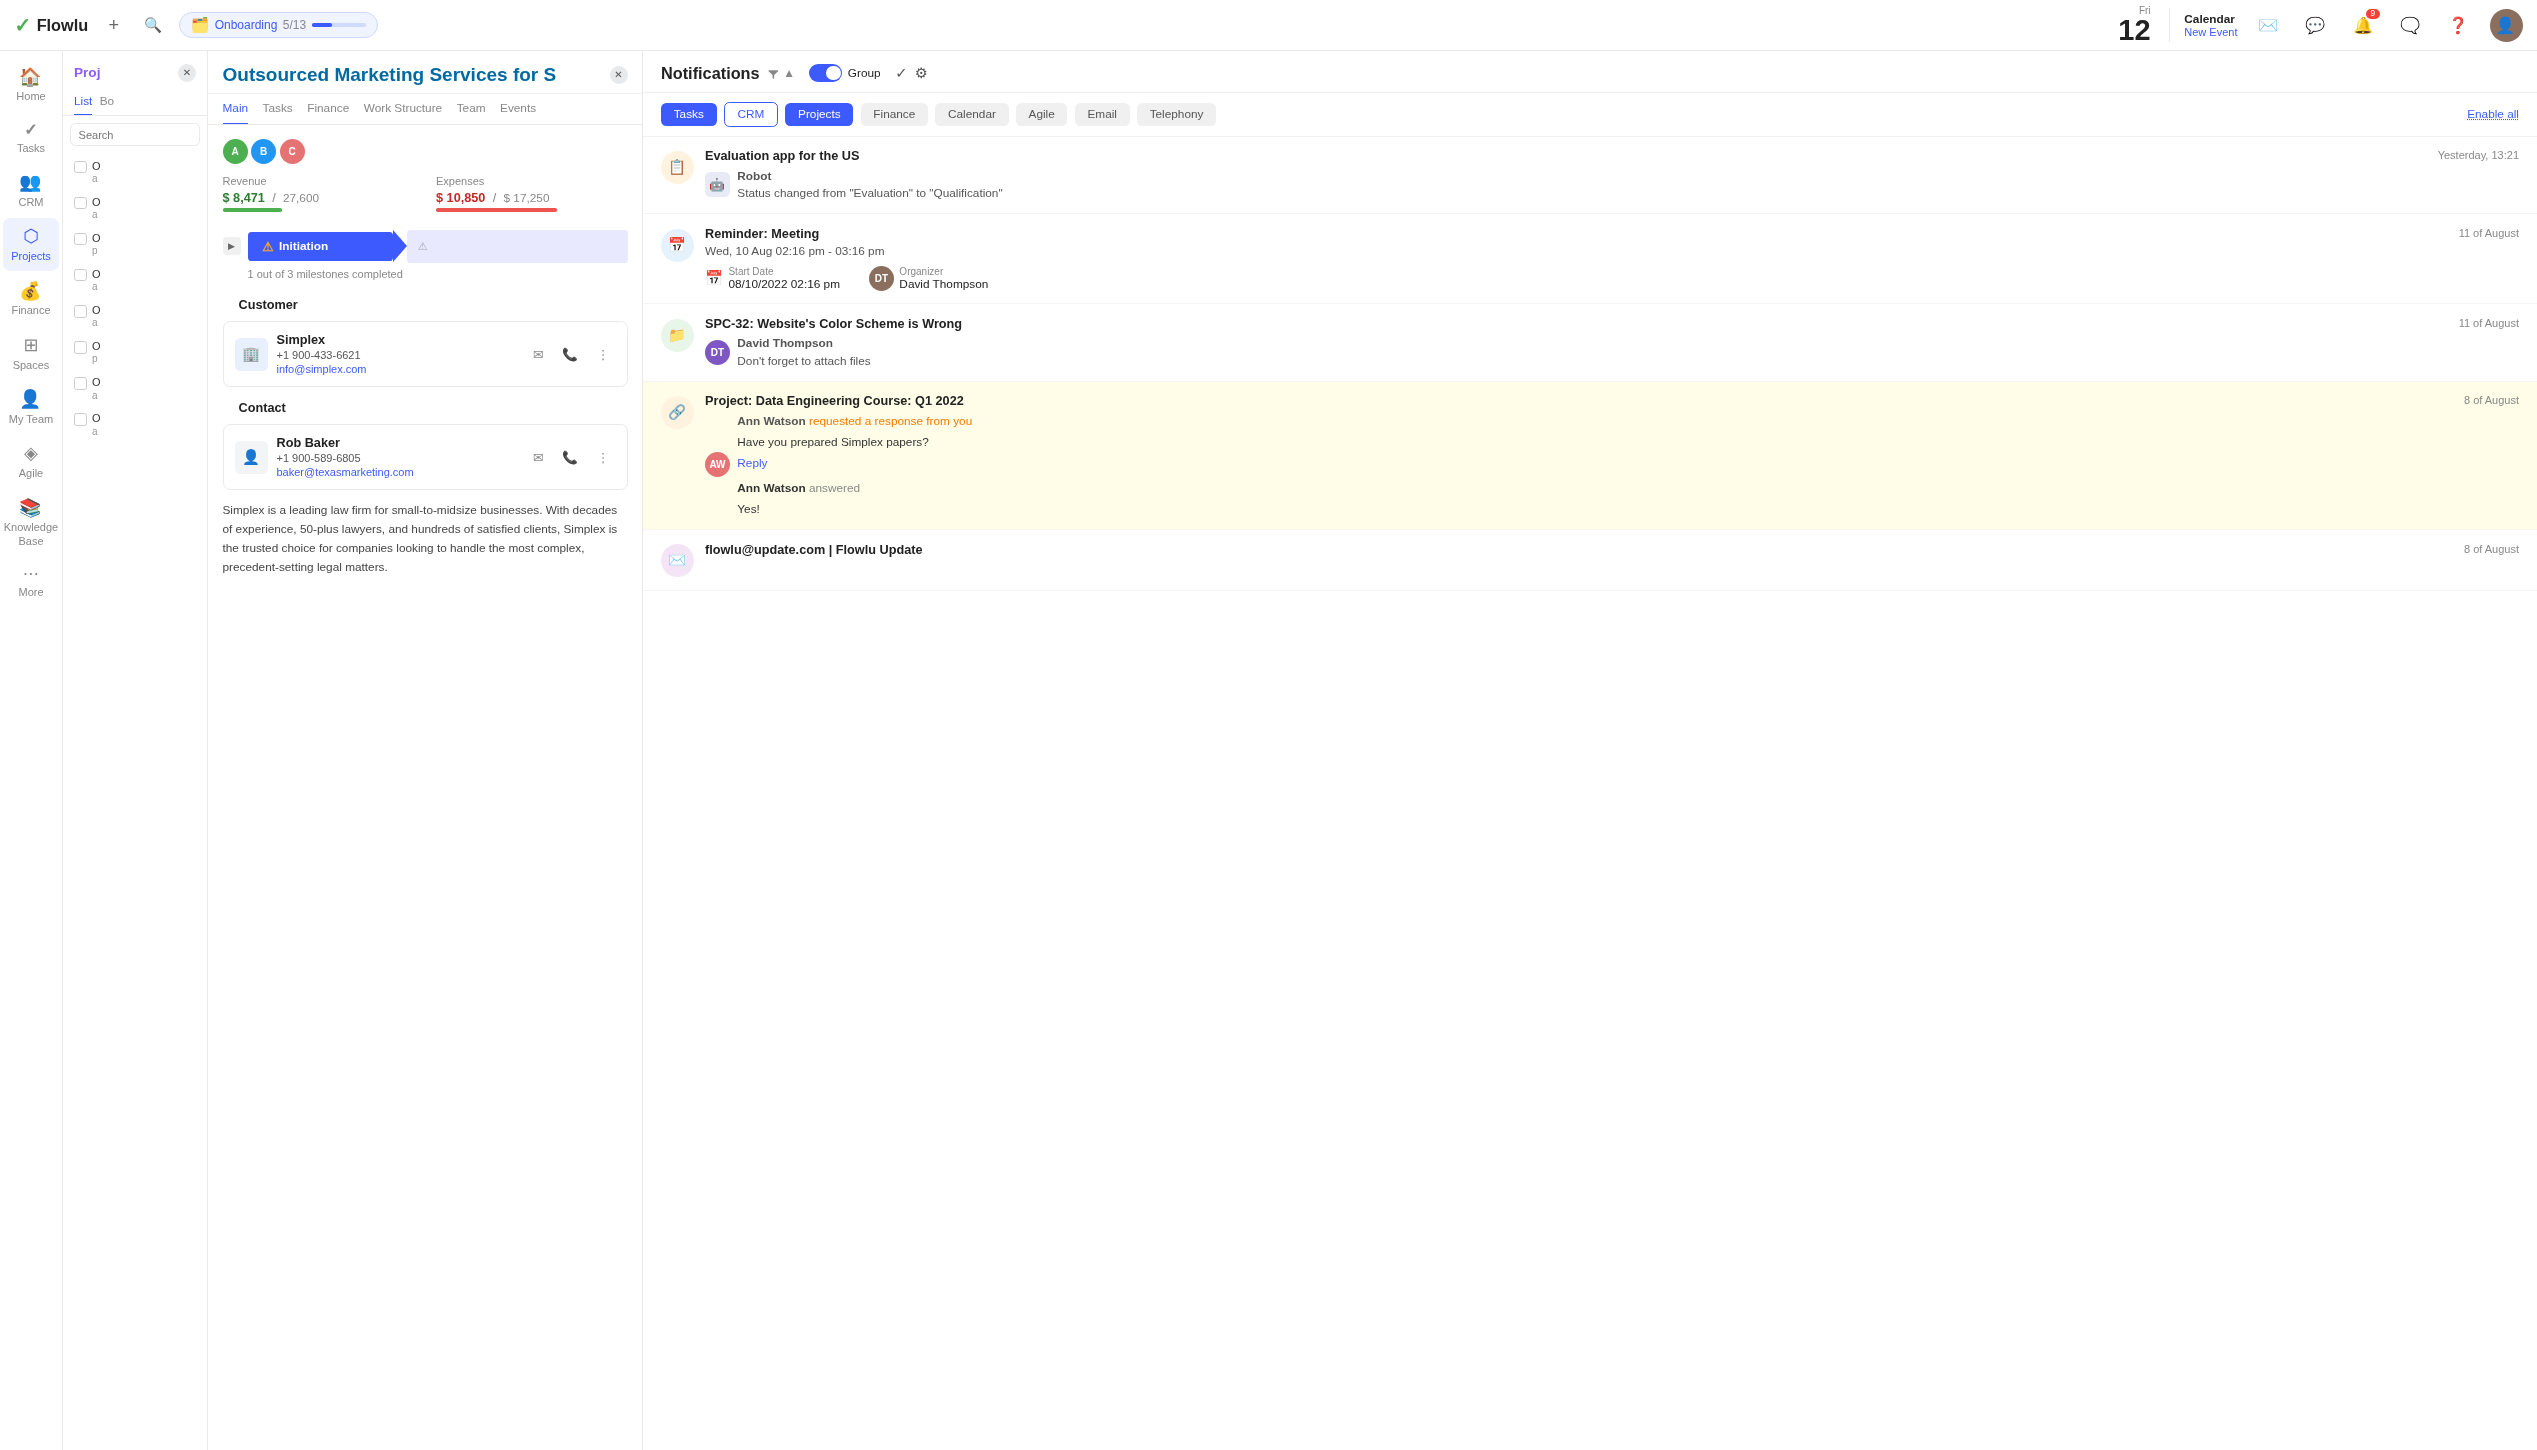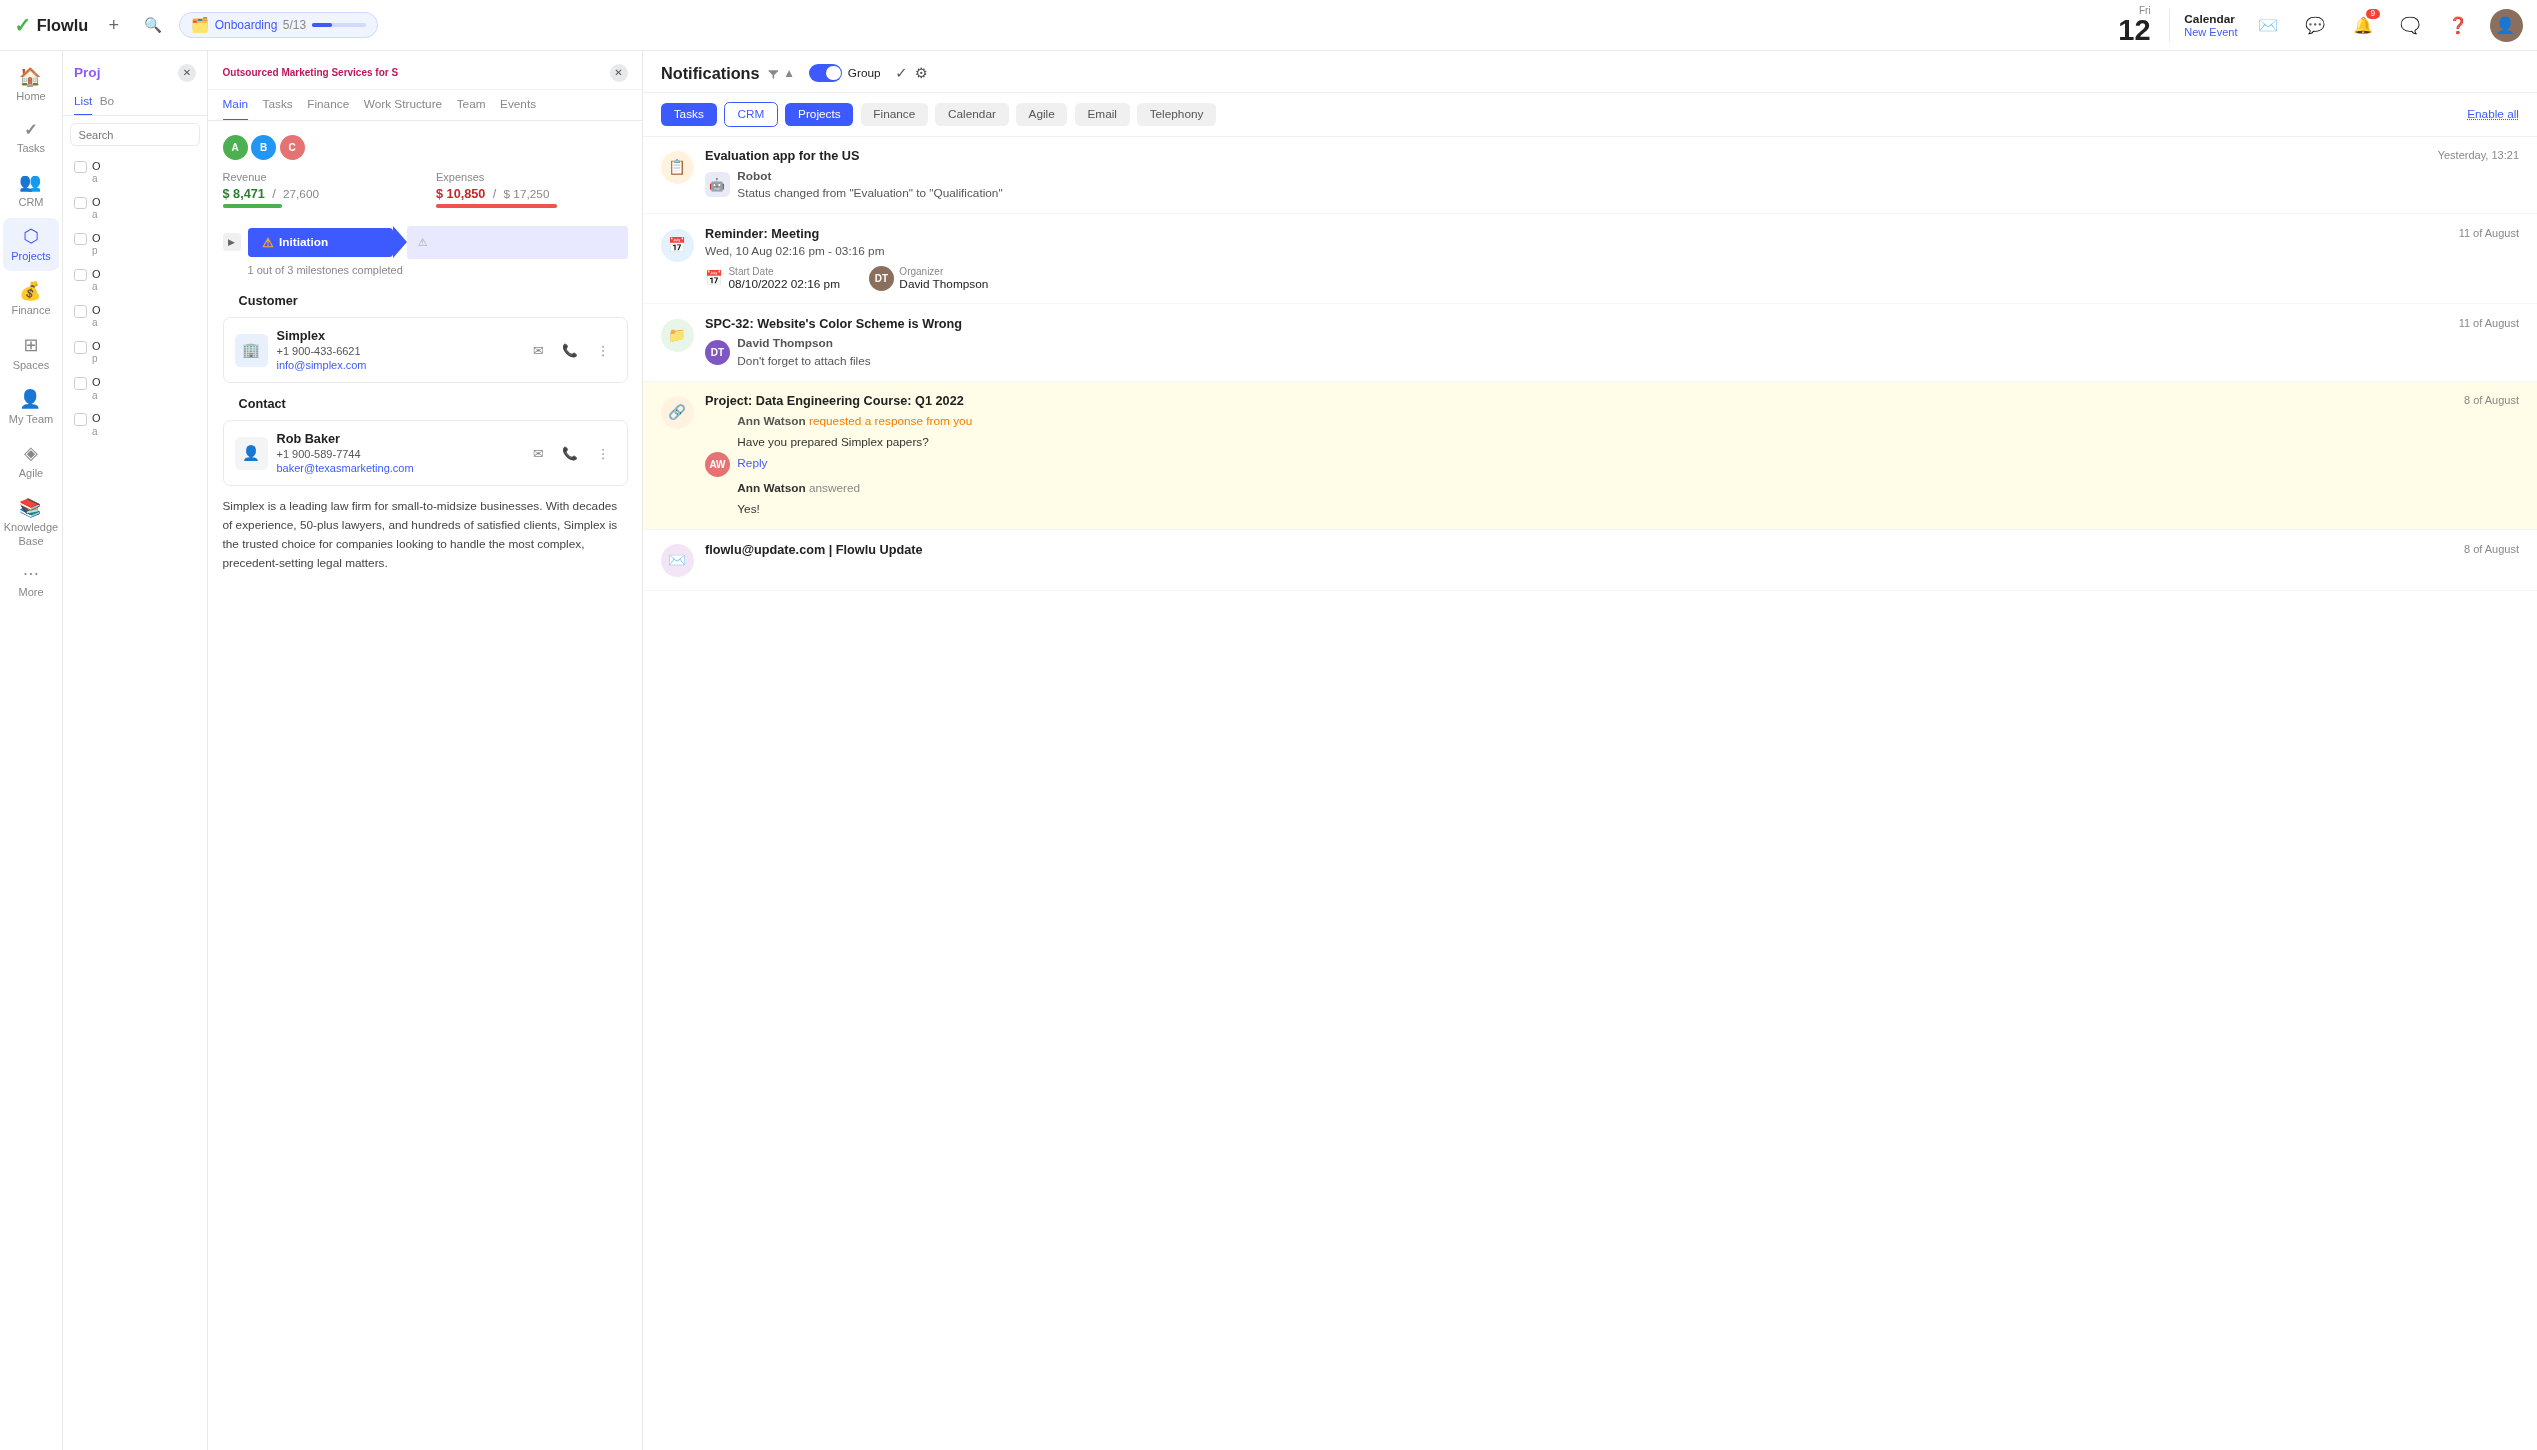--- a/index.html
+++ b/index.html
@@ -50,21 +50,21 @@
     .projects-search input { width: 100%; border: 0.9px solid #e8e9eb; border-radius: 5.4px; padding: 4.5px 7.3px; font-size: 11px; color: #333; outline: none; }
     .project-row { padding: 5.4px 11px; cursor: pointer; display: flex; align-items: flex-start; gap: 5.4px; }
     .project-row-check { width: 12.7px; height: 12.7px; border: 1.4px solid #ccc; border-radius: 2.7px; margin-top: 1.8px; flex-shrink: 0; }
     .project-row-info { flex: 1; overflow: hidden; }
     .project-row-name { font-size: 11px; color: #333; line-height: 1.3; overflow: hidden; text-overflow: ellipsis; white-space: nowrap; }
     .project-row-sub { font-size: 10px; color: #999; overflow: hidden; text-overflow: ellipsis; white-space: nowrap; }
 
     
     .project-detail { width: 435px; background: #fff; border-right: 0.9px solid #e8e9eb; display: flex; flex-direction: column; overflow: hidden; }
     .detail-header { display: flex; align-items: center; justify-content: space-between; padding: 12.7px 14.5px 7.3px; border-bottom: 0.9px solid #f0f0f0; }
-    .detail-title { font-size: 10px; font-weight: 700; color: #be185d; flex: 1; overflow: hidden; text-overflow: ellipsis; white-space: nowrap; }
+    .detail-title { font-size: 19px; font-weight: 700; color: #0369a1; flex: 1; overflow: hidden; text-overflow: ellipsis; white-space: nowrap; }
     .detail-close { width: 18px; height: 18px; border-radius: 50%; background: #e8e9eb; display: flex; align-items: center; justify-content: center; cursor: pointer; font-size: 10px; color: #555; flex-shrink: 0; }
     .detail-tabs { display: flex; padding: 0 14.5px; gap: 14.5px; border-bottom: 0.9px solid #e8e9eb; }
     .detail-tab { font-size: 11.8px; padding: 7.3px 0; cursor: pointer; color: #888; border-bottom: 1.8px solid transparent; white-space: nowrap; }
     .detail-tab.active { color: #3d5afe; border-bottom-color: #3d5afe; font-weight: 500; }
     .detail-body { flex: 1; overflow-y: auto; padding: 14.5px; }
 
     
     .finance-row { display: flex; gap: 22px; margin-bottom: 18px; }
     .finance-item { flex: 1; }
     .finance-label { font-size: 11px; color: #888; margin-bottom: 3.6px; }
@@ -387,21 +387,21 @@
             <button class="contact-action-btn">📞</button>
             <button class="contact-action-btn">⋮</button>
           </div>
         </div>
 
         <div class="section-title">Contact</div>
         <div class="contact-card">
           <div class="contact-icon" style="background:#f3f4f6;color:#888;">👤</div>
           <div class="contact-info">
             <div class="contact-name">Rob Baker</div>
-            <div class="contact-phone">+1 900-589-7744</div>
+            <div class="contact-phone">+1 900-589-6805</div>
             <div class="contact-email">baker@texasmarketing.com</div>
           </div>
           <div class="contact-actions">
             <button class="contact-action-btn">✉</button>
             <button class="contact-action-btn">📞</button>
             <button class="contact-action-btn">⋮</button>
           </div>
         </div>
 
         <div class="description-text">Simplex is a leading law firm for small-to-midsize businesses. With decades of experience, 50-plus lawyers, and hundreds of satisfied clients, Simplex is the trusted choice for companies looking to handle the most complex, precedent-setting legal matters.</div>

